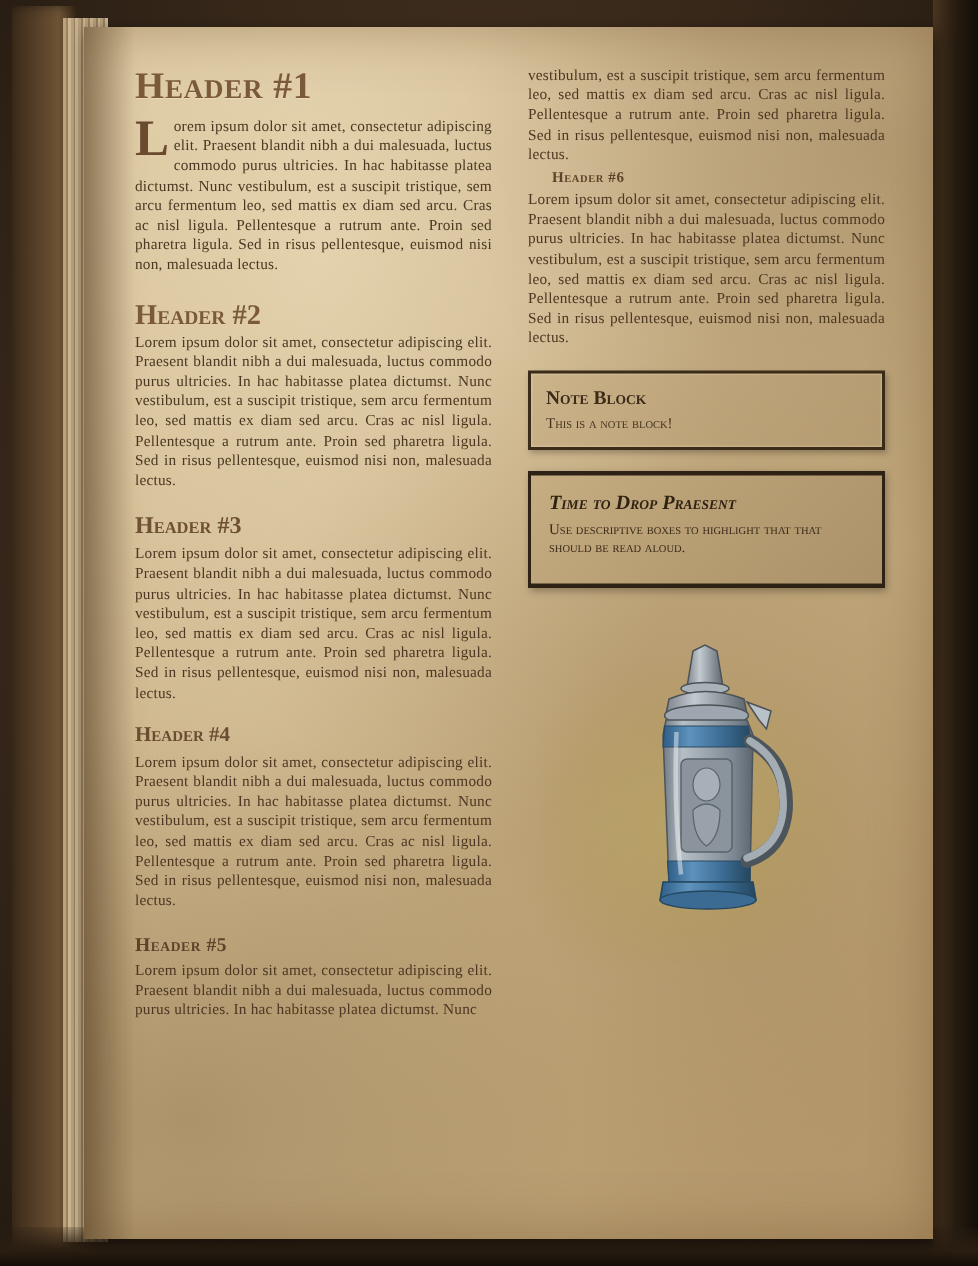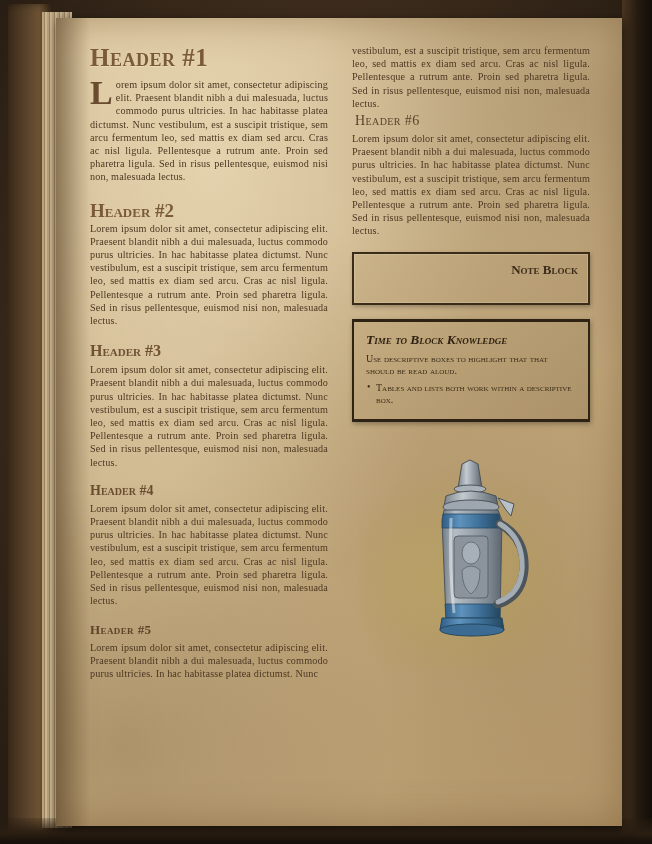--- a/index.html
+++ b/index.html
@@ -134,25 +134,25 @@
     font-variant: small-caps;
     font-weight: bold;
     font-size: 13px;
     letter-spacing: .4px;
     color: #5e432a;
     margin: 14px 0 3px 0;
   }
   h6.hdr6 {
     font-family: "Liberation Serif", serif;
     font-variant: small-caps;
-    font-weight: normal;
-    font-size: 14px;
+    font-weight: bold;
+    font-size: 10px;
     letter-spacing: .4px;
     color: #5e432a;
-    margin: 2px 0 3px 3px;
+    margin: 2px 0 3px 16px;
   }
   p.body {
     font-family: "Liberation Serif", serif;
     font-size: 10.2px;
     line-height: 13.2px;
     color: #4c3722;
     margin: 0 0 3px 0;
     text-align: justify;
     letter-spacing: .15px;
   }
@@ -174,22 +174,21 @@
     background: linear-gradient(135deg, rgba(198,172,129,0.55), rgba(176,149,107,0.55));
     border: 2px solid #3b2c1a;
     box-shadow: inset 0 0 0 1px rgba(255,245,215,0.18), 1px 2px 4px rgba(0,0,0,0.25);
   }
   .note-block .nb-title {
     font-family: "Liberation Serif", serif;
     font-variant: small-caps;
     font-weight: bold;
     font-size: 13px;
     color: #3b2c1a;
-    margin: 0 0 15px 0;
-    text-align: right;
+    margin: 0 0 4px 0;
   }
   .note-block .nb-text {
     font-family: "Liberation Serif", serif;
     font-variant: small-caps;
     font-size: 10px;
     color: #47341f;
     margin: 0;
   }
 
   
@@ -290,26 +289,26 @@
 
     <div class="col col-right">
 
       <p class="body">vestibulum, est a suscipit tristique, sem arcu fermentum leo, sed mattis ex diam sed arcu. Cras ac nisl ligula. Pellentesque a rutrum ante. Proin sed pharetra ligula. Sed in risus pellentesque, euismod nisi non, malesuada lectus.</p>
 
       <h6 class="hdr6">Header #6</h6>
       <p class="body">Lorem ipsum dolor sit amet, consectetur adipiscing elit. Praesent blandit nibh a dui malesuada, luctus commodo purus ultricies. In hac habitasse platea dictumst. Nunc vestibulum, est a suscipit tristique, sem arcu fermentum leo, sed mattis ex diam sed arcu. Cras ac nisl ligula. Pellentesque a rutrum ante. Proin sed pharetra ligula. Sed in risus pellentesque, euismod nisi non, malesuada lectus.</p>
 
       <div class="note-block">
         <div class="nb-title">Note Block</div>
+        <div class="nb-text">This is a note block!</div>
       </div>
 
       <div class="desc-block">
-        <div class="db-title">Time to Block Knowledge</div>
+        <div class="db-title">Time to Drop Praesent</div>
         <div class="db-text">Use descriptive boxes to highlight that that should be read aloud.</div>
-        <div class="db-bullet">Tables and lists both work within a descriptive box.</div>
       </div>
 
       <div class="illus-wrap">
         <div class="illus-stain"></div>
         <svg class="stein" width="120" height="220" viewBox="0 0 120 220">
           <defs>
             <linearGradient id="body-g" x1="0" y1="0" x2="1" y2="0">
               <stop offset="0%" stop-color="#6f7a84"></stop>
               <stop offset="22%" stop-color="#b6bec6"></stop>
               <stop offset="50%" stop-color="#9aa4ad"></stop>

